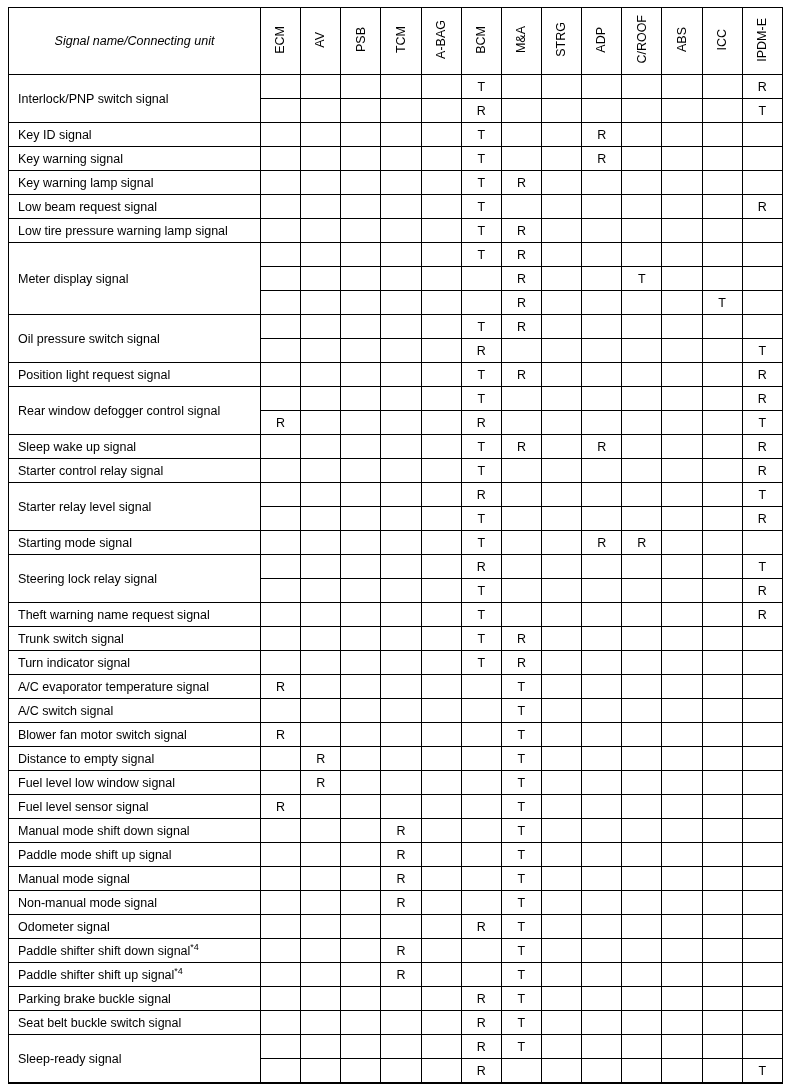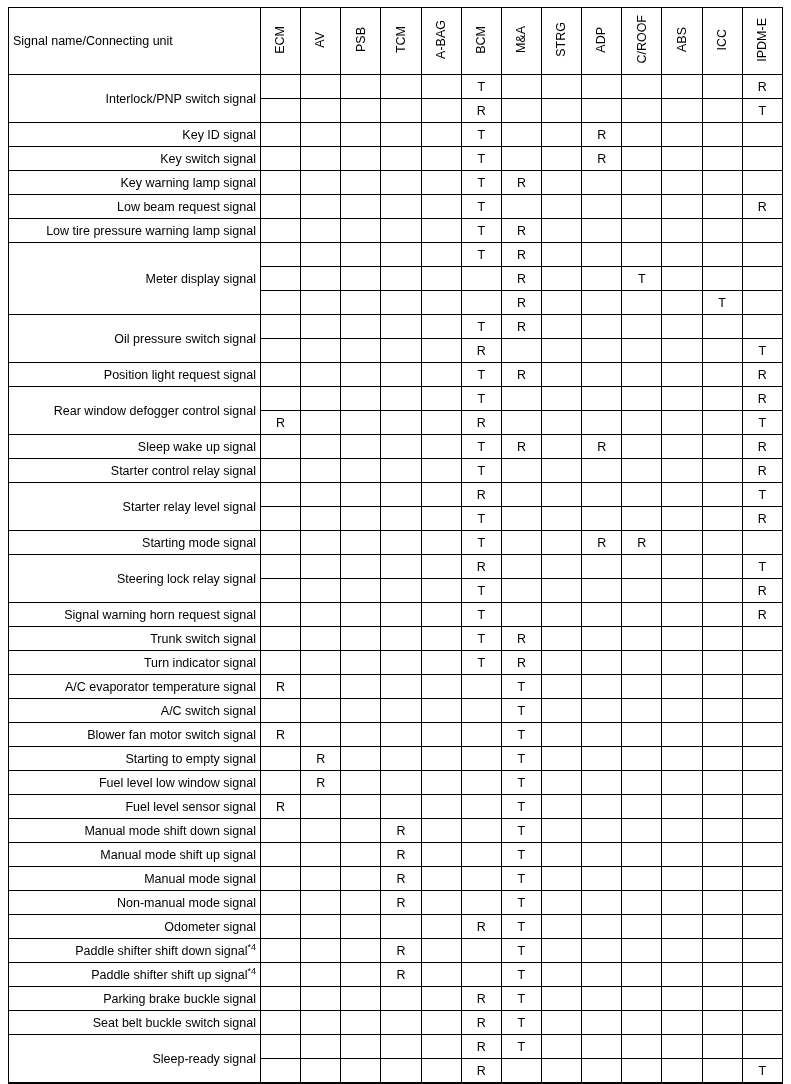--- a/index.html
+++ b/index.html
@@ -24,39 +24,40 @@
   }
   th, td {
     border: 1px solid #000;
     font-size: 12.5px;
     font-weight: 400;
     overflow: hidden;
   }
   th.corner-th {
     width: 243px;
     height: 62px;
-    text-align: left;
+    text-align: center;
     vertical-align: middle;
     padding: 2px 4px;
+    font-style: italic;
   }
   th.col-th {
     height: 62px;
     text-align: center;
     vertical-align: middle;
     padding: 2px 0;
   }
   .vert {
     writing-mode: vertical-rl;
     transform: rotate(180deg);
     display: inline-block;
     white-space: nowrap;
     line-height: 1;
   }
   td.name-cell {
-    text-align: right;
+    text-align: left;
     vertical-align: middle;
     padding: 1px 4px 1px 9px;
   }
   td.val-cell {
     text-align: center;
     vertical-align: middle;
     height: 23px;
     padding: 0;
   }
   sup.footnote {
@@ -130,21 +131,21 @@
         <td class="val-cell">T</td>
         <td class="val-cell"></td>
         <td class="val-cell"></td>
         <td class="val-cell">R</td>
         <td class="val-cell"></td>
         <td class="val-cell"></td>
         <td class="val-cell"></td>
         <td class="val-cell"></td>
       </tr>
       <tr>
-        <td class="name-cell" rowspan="1">Key switch signal</td>
+        <td class="name-cell" rowspan="1">Key warning signal</td>
         <td class="val-cell"></td>
         <td class="val-cell"></td>
         <td class="val-cell"></td>
         <td class="val-cell"></td>
         <td class="val-cell"></td>
         <td class="val-cell">T</td>
         <td class="val-cell"></td>
         <td class="val-cell"></td>
         <td class="val-cell">R</td>
         <td class="val-cell"></td>
@@ -428,21 +429,21 @@
         <td class="val-cell">T</td>
         <td class="val-cell"></td>
         <td class="val-cell"></td>
         <td class="val-cell"></td>
         <td class="val-cell"></td>
         <td class="val-cell"></td>
         <td class="val-cell"></td>
         <td class="val-cell">R</td>
       </tr>
       <tr>
-        <td class="name-cell" rowspan="1">Signal warning horn request signal</td>
+        <td class="name-cell" rowspan="1">Theft warning name request signal</td>
         <td class="val-cell"></td>
         <td class="val-cell"></td>
         <td class="val-cell"></td>
         <td class="val-cell"></td>
         <td class="val-cell"></td>
         <td class="val-cell">T</td>
         <td class="val-cell"></td>
         <td class="val-cell"></td>
         <td class="val-cell"></td>
         <td class="val-cell"></td>
@@ -524,21 +525,21 @@
         <td class="val-cell"></td>
         <td class="val-cell">T</td>
         <td class="val-cell"></td>
         <td class="val-cell"></td>
         <td class="val-cell"></td>
         <td class="val-cell"></td>
         <td class="val-cell"></td>
         <td class="val-cell"></td>
       </tr>
       <tr>
-        <td class="name-cell" rowspan="1">Starting to empty signal</td>
+        <td class="name-cell" rowspan="1">Distance to empty signal</td>
         <td class="val-cell"></td>
         <td class="val-cell">R</td>
         <td class="val-cell"></td>
         <td class="val-cell"></td>
         <td class="val-cell"></td>
         <td class="val-cell"></td>
         <td class="val-cell">T</td>
         <td class="val-cell"></td>
         <td class="val-cell"></td>
         <td class="val-cell"></td>
@@ -588,21 +589,21 @@
         <td class="val-cell"></td>
         <td class="val-cell">T</td>
         <td class="val-cell"></td>
         <td class="val-cell"></td>
         <td class="val-cell"></td>
         <td class="val-cell"></td>
         <td class="val-cell"></td>
         <td class="val-cell"></td>
       </tr>
       <tr>
-        <td class="name-cell" rowspan="1">Manual mode shift up signal</td>
+        <td class="name-cell" rowspan="1">Paddle mode shift up signal</td>
         <td class="val-cell"></td>
         <td class="val-cell"></td>
         <td class="val-cell"></td>
         <td class="val-cell">R</td>
         <td class="val-cell"></td>
         <td class="val-cell"></td>
         <td class="val-cell">T</td>
         <td class="val-cell"></td>
         <td class="val-cell"></td>
         <td class="val-cell"></td>

